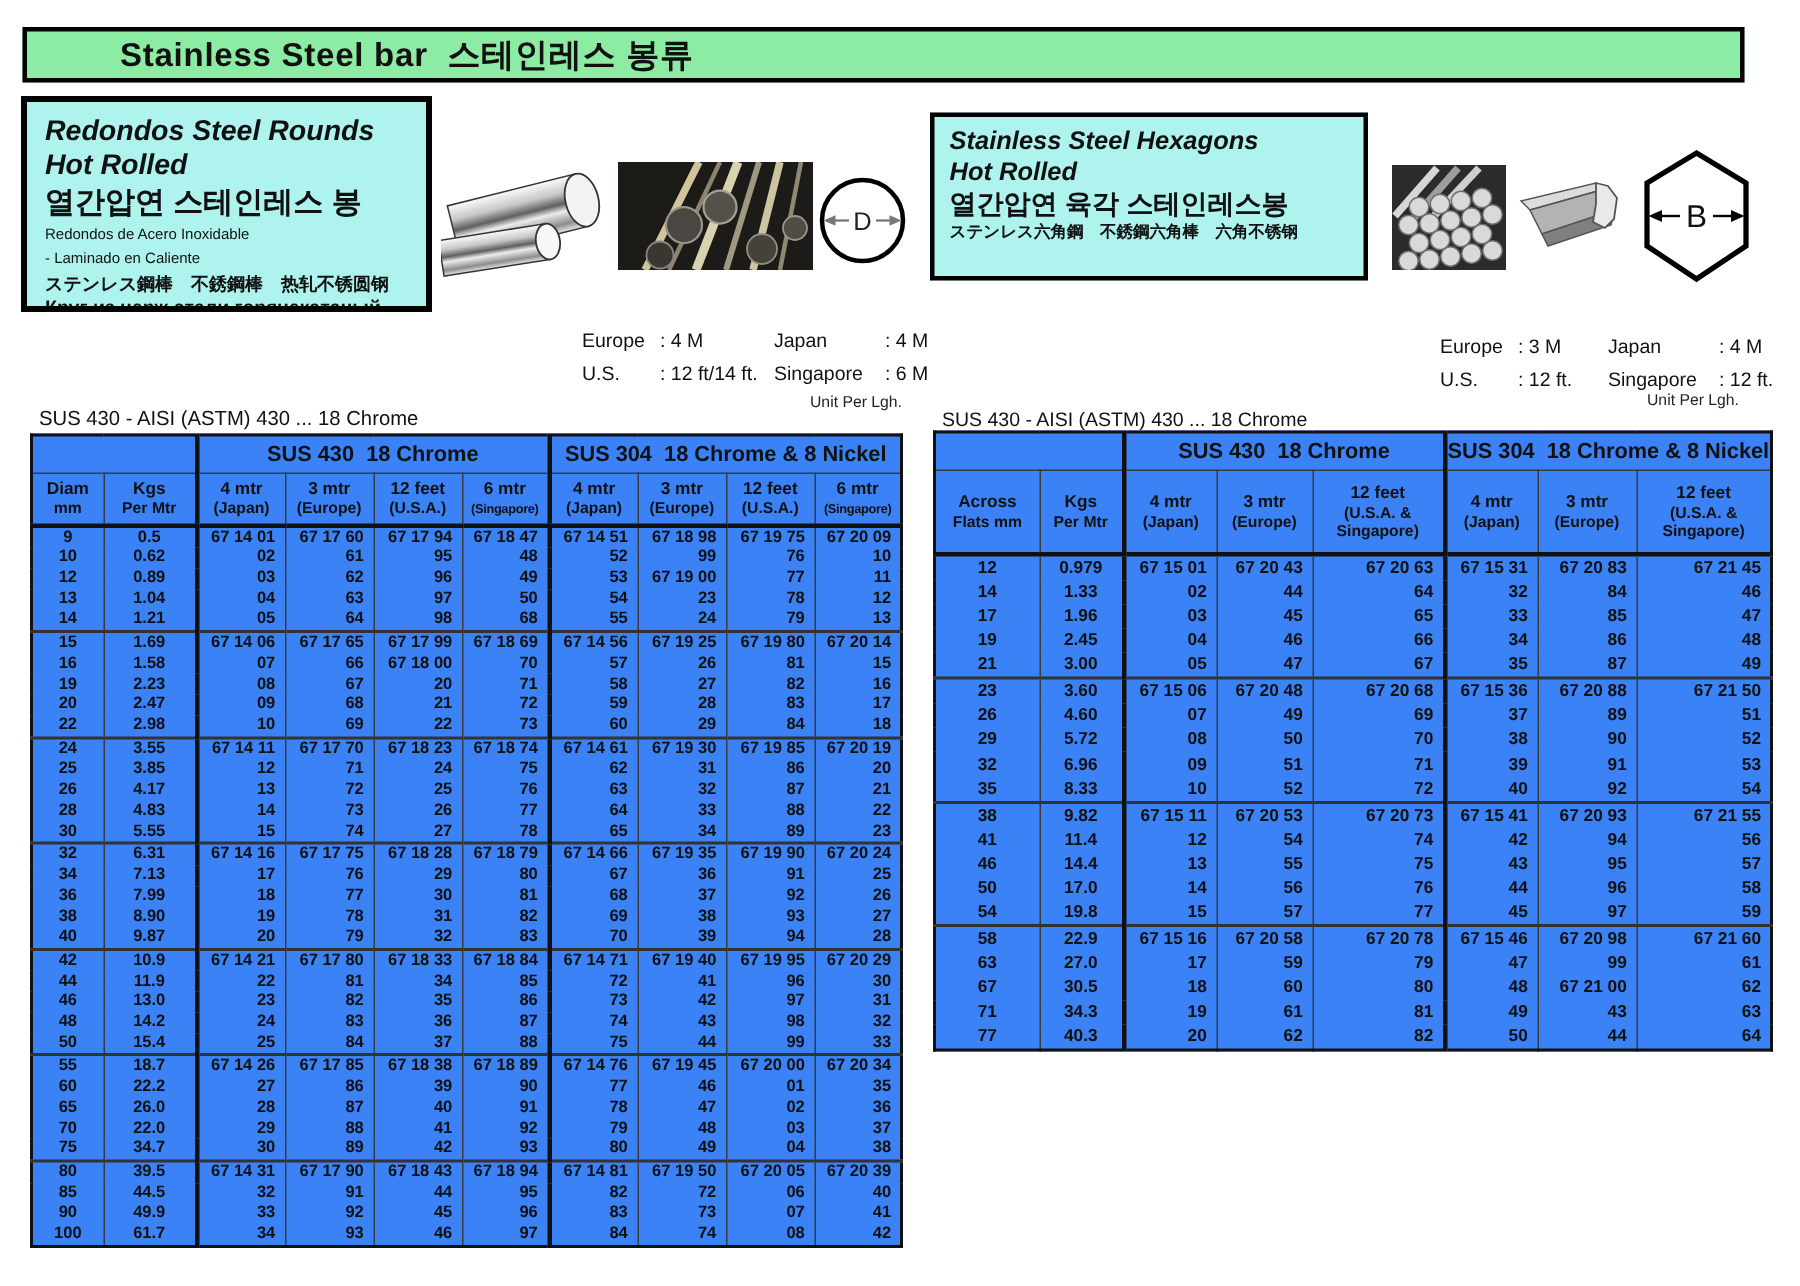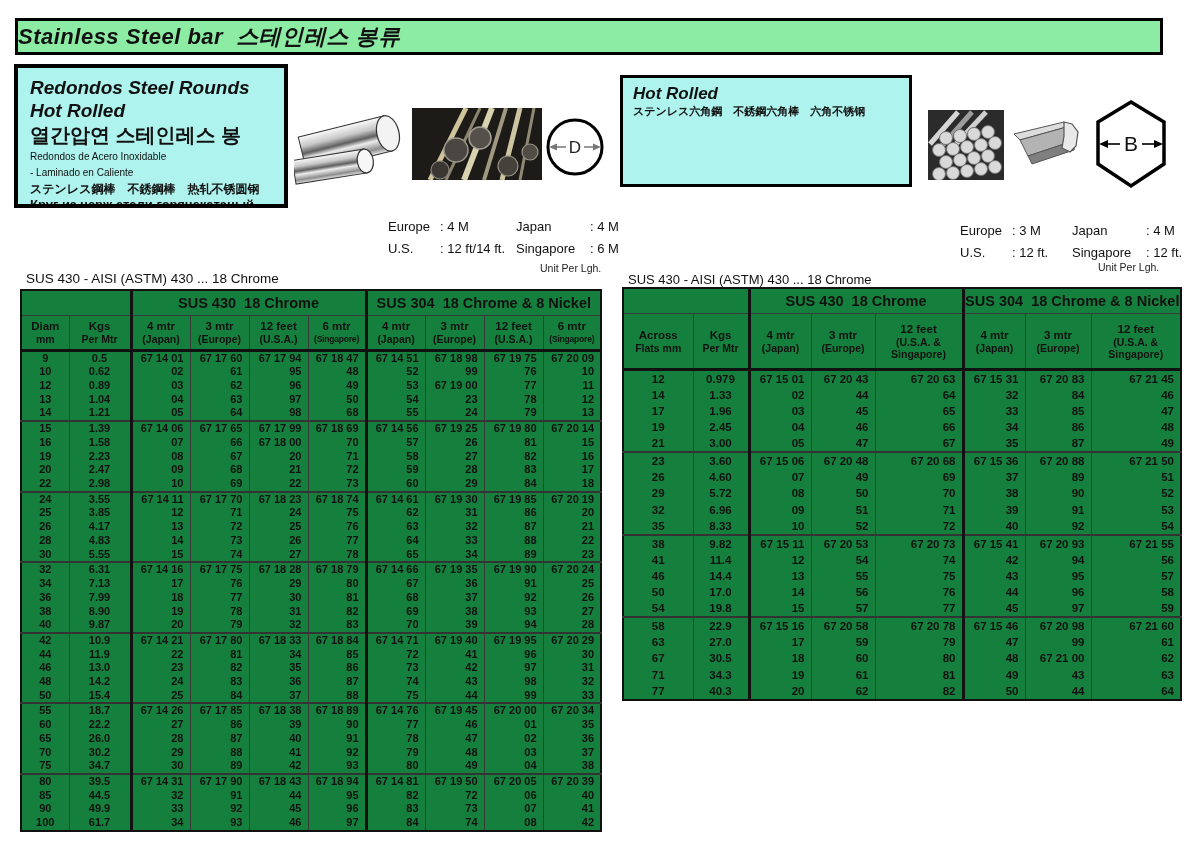--- a/index.html
+++ b/index.html
@@ -6,21 +6,21 @@
   body{
     width:1200px;height:857px;position:relative;background:#ffffff;
     font-family:"Liberation Sans", sans-serif;color:#111;overflow:hidden;
   }
   
   .banner{
     position:absolute;left:15px;top:18px;width:1148px;height:37px;
     background:var(--banner-green,#8deca4);border:3px solid #000;box-sizing:border-box;
     display:flex;align-items:center;
   }
-  .banner span{font-style:italic;font-weight:bold;font-size:22px;white-space:pre;letter-spacing:.5px;}
+  .banner span{font-weight:bold;font-size:22px;padding-left:62px;white-space:pre;letter-spacing:.5px;}
   
   .info-box{
     position:absolute;background:var(--box-cyan,#aef3ee);border:4px solid #000;
     box-sizing:border-box;overflow:hidden;
   }
   #rounds-box{left:14px;top:64px;width:274px;height:144px;padding:8px 12px 0;}
   #hex-box{left:620px;top:75px;width:292px;height:112px;padding:5px 10px 0;border-width:3px;}
   .bx-t1{font-style:italic;font-weight:bold;}
   #rounds-box .bx-t1{font-size:19px;line-height:23px;}
   #hex-box .bx-t1{font-size:17px;line-height:21px;}
@@ -44,21 +44,21 @@
   #hex-lengths{left:960px;top:220px;grid-template-columns:112px 112px;}
   .len-item{white-space:nowrap;}
   .len-label{display:inline-block;}
   .lengths .len-item:nth-child(odd) .len-label{width:52px;}
   .lengths .len-item:nth-child(even) .len-label{width:74px;}
   .unit-note{position:absolute;font-size:10.5px;color:#222;}
   #rounds-unit{left:540px;top:262px;}
   #hex-unit{left:1098px;top:261px;}
   
   .price-table{
-    position:absolute;border-collapse:collapse;table-layout:fixed;background:#15803d;
+    position:absolute;border-collapse:collapse;table-layout:fixed;background:#3b82f6;
     border:2px solid #111;
   }
   #rounds-table{left:20px;top:289px;width:580px;}
   #hex-table{left:622px;top:287px;width:558px;}
   .price-table th,.price-table td{
     border-left:1px solid #3a3a3a;border-right:1px solid #3a3a3a;
     padding:0;box-sizing:border-box;overflow:hidden;
   }
   .price-table .grp-hdr{
     font-size:14.5px;font-weight:bold;height:25px;white-space:pre;
@@ -285,21 +285,21 @@
         <td>68</td>
         <td>55</td>
         <td>24</td>
         <td>79</td>
         <td>13</td>
       </tr>
     </tbody>
     <tbody>
       <tr class="grp-first">
         <td>15</td>
-        <td>1.39</td>
+        <td>1.69</td>
         <td>67 14 06</td>
         <td>67 17 65</td>
         <td>67 17 99</td>
         <td>67 18 69</td>
         <td>67 14 56</td>
         <td>67 19 25</td>
         <td>67 19 80</td>
         <td>67 20 14</td>
       </tr>
       <tr>
@@ -569,21 +569,21 @@
         <td>87</td>
         <td>40</td>
         <td>91</td>
         <td>78</td>
         <td>47</td>
         <td>02</td>
         <td>36</td>
       </tr>
       <tr>
         <td>70</td>
-        <td>30.2</td>
+        <td>22.0</td>
         <td>29</td>
         <td>88</td>
         <td>41</td>
         <td>92</td>
         <td>79</td>
         <td>48</td>
         <td>03</td>
         <td>37</td>
       </tr>
       <tr>
@@ -645,21 +645,23 @@
         <td>97</td>
         <td>84</td>
         <td>74</td>
         <td>08</td>
         <td>42</td>
       </tr>
     </tbody>
   </table>
 
 <div class="info-box" id="hex-box">
+  <div class="bx-t1">Stainless Steel Hexagons</div>
   <div class="bx-t1">Hot Rolled</div>
+  <div class="bx-kr">열간압연 육각 스테인레스봉</div>
   <div class="bx-jp">ステンレス六角鋼　不銹鋼六角棒　六角不锈钢</div>
 
 </div>
 
 <svg class="art" style="left:928px;top:110px" width="76" height="70" viewBox="0 0 76 70">
   <rect width="76" height="70" fill="#2b2b2b"></rect>
   <line x1="2" y1="34" x2="30" y2="2" stroke="#d6d6d6" stroke-width="5"></line>
   <line x1="14" y1="36" x2="44" y2="2" stroke="#9d9d9d" stroke-width="5"></line>
   <line x1="28" y1="34" x2="58" y2="2" stroke="#cfcfcf" stroke-width="5"></line>
   <g fill="#d9d9d9" stroke="#6f6f6f" stroke-width="1">

